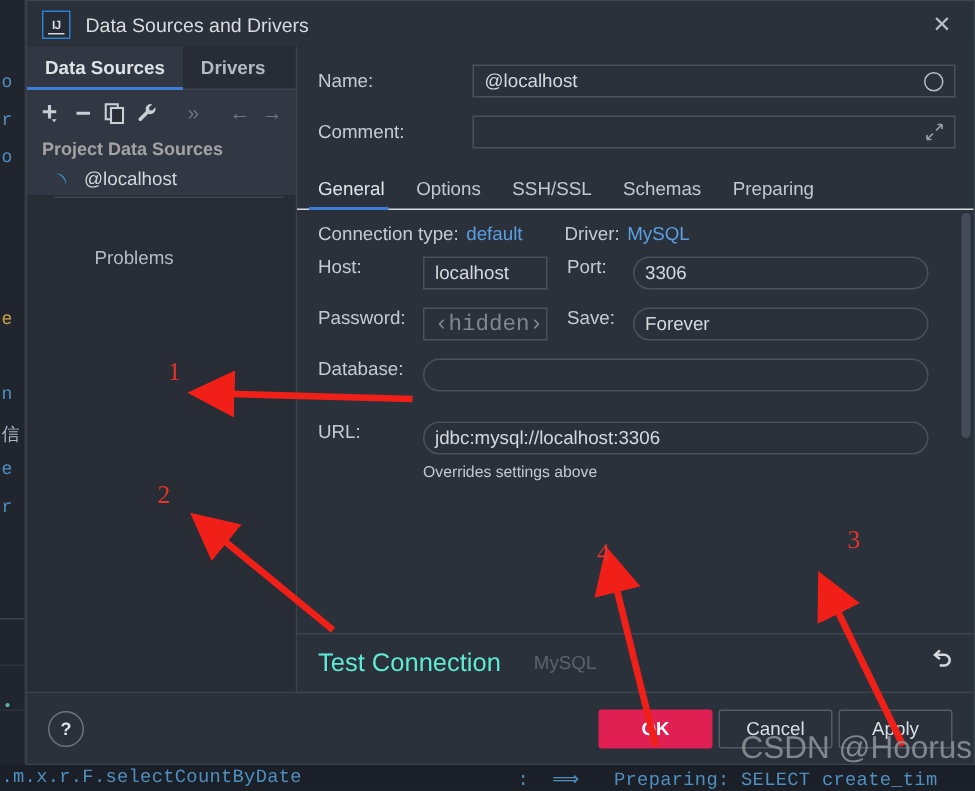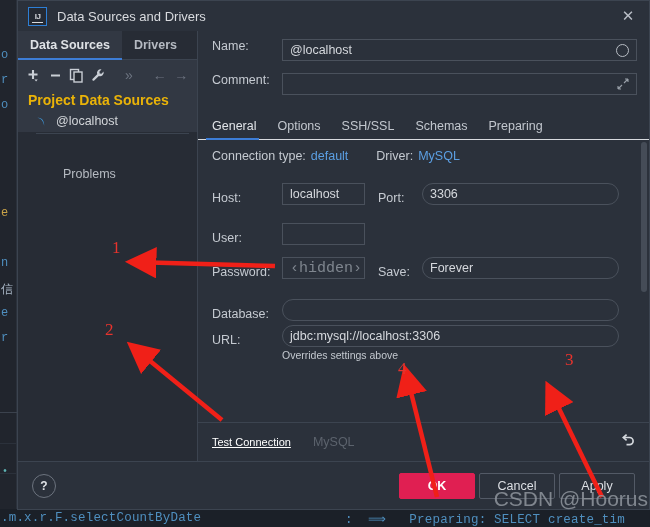--- a/index.html
+++ b/index.html
@@ -160,23 +160,23 @@
 
   .tree-area {
     flex: 1 1 auto;
     background: #272c35;
     padding-top: 7px;
     position: relative;
     min-height: 0;
   }
   .tree-head {
     padding: 2px 0 2px 10px;
-    font-size: 14px;
+    font-size: 12px;
     font-weight: bold;
-    color: #eab308;
+    color: #a3a3a3;
     background: #323843;
   }
   .tree-item {
     display: flex;
     align-items: center;
     gap: 8px;
     padding: 4px 0 4px 18px;
     font-size: 12.5px;
     color: #d3d6da;
     background: #323843;
@@ -204,22 +204,24 @@
   
   .right-panel {
     flex: 1 1 auto;
     display: flex;
     flex-direction: column;
     background: #2b313b;
     min-width: 0;
   }
   .field-row {
     display: flex;
+    align-items: center;
     padding: 0 12px 0 14px;
     height: 30px;
+    gap: 33px;
   }
   .field-label {
     width: 70px;
     flex: 0 0 70px;
     font-size: 12.5px;
     color: #c5cad1;
   }
   .input {
     flex: 1 1 auto;
     height: 22px;
@@ -292,42 +294,42 @@
     overflow: hidden;
   }
   .scrollbar {
     position: absolute;
     right: 2px; top: 2px;
     width: 6px; height: 150px;
     background: #454c57;
     border-radius: 3px;
   }
 
-  .row2 { display:flex; align-items:flex-end; padding: 0 16px 0 14px; height: 34px; }
+  .row2 { display:flex; align-items:flex-start; padding: 0 16px 0 14px; height: 34px; }
   .lbl { width: 70px; flex: 0 0 70px; font-size: 12.5px; color: #c5cad1; }
   .in-small { width: 83px; flex: 0 0 83px; }
   .mid-lbl { width: 44px; flex: 0 0 44px; padding-left: 13px; font-size: 12.5px; color: #c5cad1; }
   .in-grow { flex: 1 1 auto; border-radius: 11px; }
   .ph { color: #7f868f; font-family: "Liberation Mono", monospace; font-size: 15px; }
 
   .url-hint {
     padding: 2px 0 0 84px;
     font-size: 10.5px;
     color: #c3c8cf;
   }
 
   .actions-bar {
     border-top: 1px solid #3c4450;
     height: 38px;
     display: flex;
     align-items: center;
     padding: 0 12px 0 14px;
     gap: 22px;
   }
-  .test-conn { color: #ffffff; font-size: 11px; cursor: default; text-decoration: underline; }
+  .test-conn { color: #5eead4; font-size: 17px; cursor: default; }
   .drv-name { color: #5c636d; font-size: 12.5px; }
   .reset-ic { margin-left: auto; color: #d4d8dd; font-size: 16px; cursor: default; }
 
   
   .footer {
     flex: 0 0 auto;
     height: 47px;
     border-top: 1px solid #3c4450;
     display: flex;
     align-items: center;
@@ -522,26 +524,20 @@
             <div class="lbl">Host:</div>
             <div class="input in-small">
               <span>localhost</span>
             </div>
             <div class="mid-lbl">Port:</div>
             <div class="input in-grow" style="margin-right:14px;">
               <span>3306</span>
             </div>
           </div>
 
-          <div class="row2" style="height:40px;">
-            <div class="lbl">User:</div>
-            <div class="input in-small">
-              <span></span>
-            </div>
-          </div>
 
           <div class="row2">
             <div class="lbl">Password:</div>
             <div class="input in-small">
               <span class="ph">‹hidden›</span>
             </div>
             <div class="mid-lbl">Save:</div>
             <div class="input in-grow" style="margin-right:14px;">
               <span>Forever</span>
             </div>

